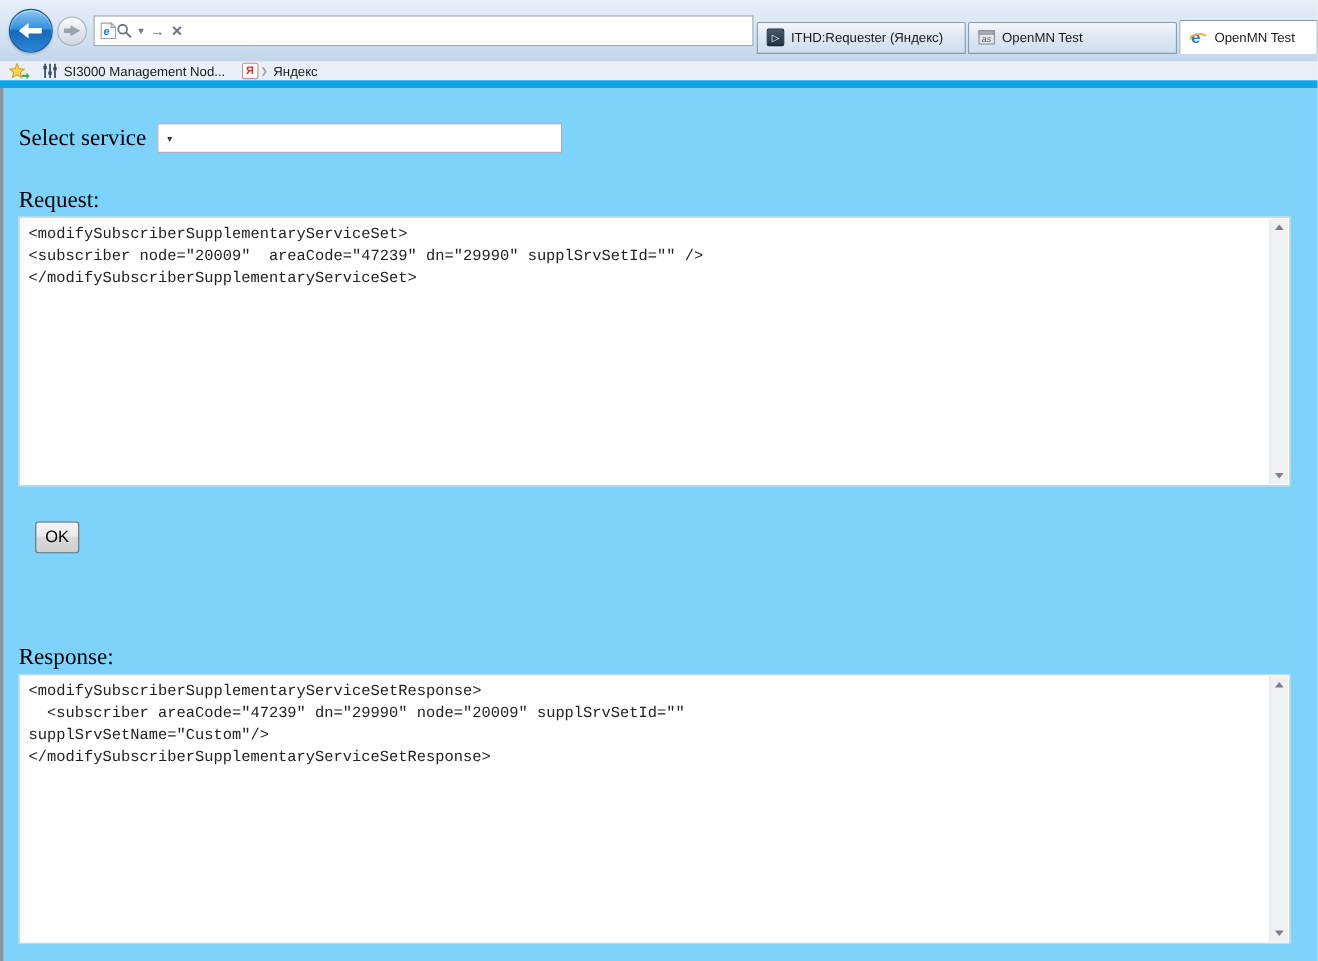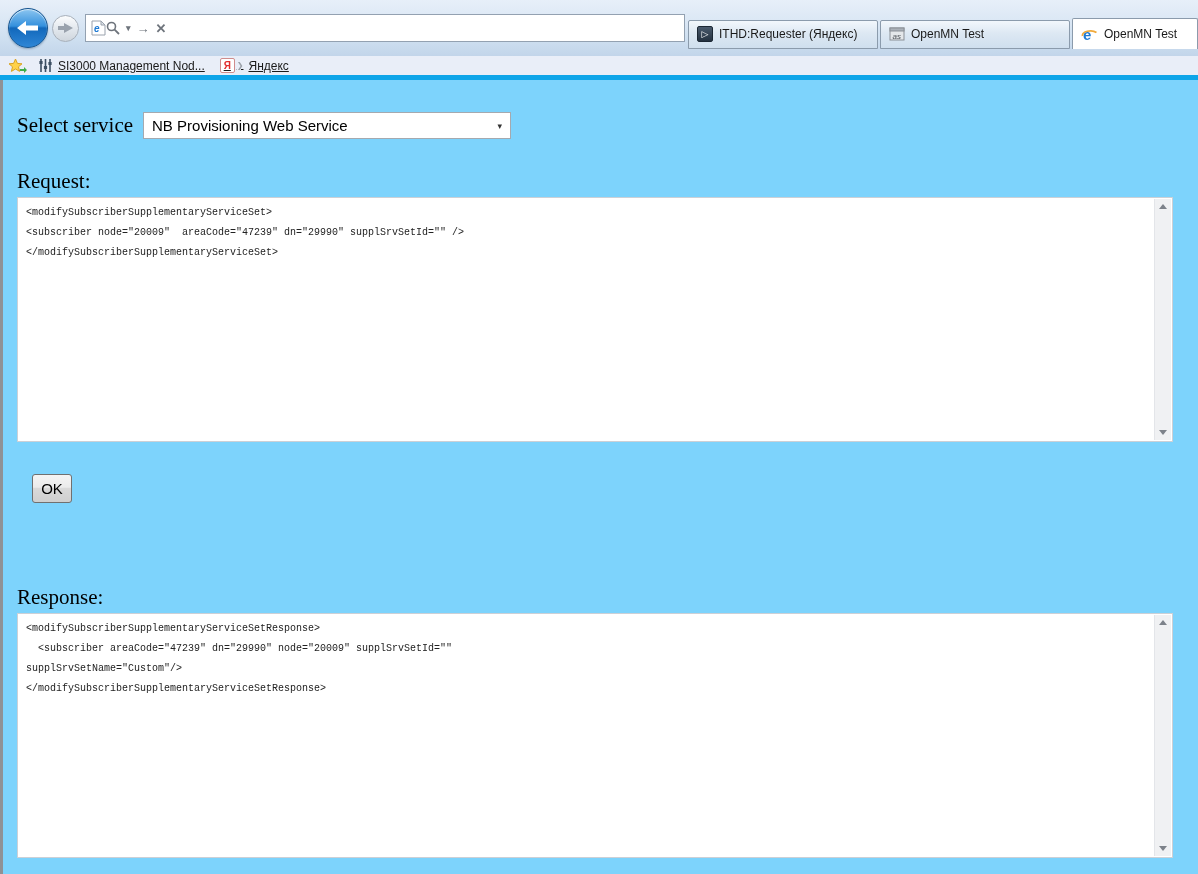--- a/index.html
+++ b/index.html
@@ -50,22 +50,21 @@
   .tab-icon { flex:none; }
   .icon-requester {
     width:16px; height:16px; border-radius:2px;
     background:linear-gradient(180deg,#49596c 0%,#243140 100%); border:1px solid #1b2734;
     color:#fff; font-size:9px; line-height:14px; text-align:center;
   }
 
   .fav-bar {
     height:24px; background:#e9eef8; display:flex; align-items:center;
     padding-left:8px; gap:7px; font-size:12px; color:#1a1a1a;
-    border-bottom:5px solid #0ea5e9;
-    text-decoration:underline;
+    border-bottom:7px solid #0ea5e9;
   }
   .fav-item { display:flex; align-items:center; gap:5px; cursor:pointer; padding:2px 4px; }
   .yandex-box {
     width:15px; height:15px; border:1px solid #d08c8c; border-radius:2px; background:#fff;
     color:#e22d2d; font-weight:bold; font-size:10px; line-height:13px; text-align:center;
   }
   .chev { font-size:8px; color:#9aa0a8; margin-left:-3px; }
 
   
   .page {
@@ -87,21 +86,21 @@
   .response-label { margin-top:82px; }
 
   .xml-box {
     position:relative; width:1156px; height:245px; margin-top:3px;
     border:1px solid #ccd0d6; background:#fff;
   }
   .xml-text {
     position:absolute; inset:1px 19px 1px 1px; overflow:hidden;
     padding:4px 6px 4px 7px; white-space:pre-wrap; word-break:break-word;
     font-family:"Liberation Mono","DejaVu Sans Mono", monospace;
-    font-size:10px; line-height:20px; color:#222;
+    font-size:14px; line-height:20px; color:#222;
   }
   .scrollbar {
     position:absolute; top:1px; right:1px; bottom:1px; width:17px;
     background:#f0f1f3; border-left:1px solid #e3e5e9;
     display:flex; flex-direction:column; justify-content:space-between; align-items:center;
     padding:5px 0;
   }
   .tri-up { width:0; height:0; border-left:4px solid transparent; border-right:4px solid transparent;
             border-bottom:5px solid #7d828a; cursor:pointer; }
   .tri-down { width:0; height:0; border-left:4px solid transparent; border-right:4px solid transparent;
@@ -194,21 +193,20 @@
     <span class="chev">❯</span>
     <span>Яндекс</span>
   </div>
 </div>
 
 <div class="page">
 
   <div class="service-row">
     <span class="serif-label">Select service</span>
     <div class="service-select">
-      <span class="sel-text">NB Provisioning Web Service</span>
       <span class="sel-arrow">▾</span>
     </div>
   </div>
 
   <div class="serif-label request-label">Request:</div>
 
   <div class="xml-box" role="textbox">
     <div class="xml-text">&lt;modifySubscriberSupplementaryServiceSet&gt;
 &lt;subscriber node="20009"  areaCode="47239" dn="29990" supplSrvSetId="" /&gt;
 &lt;/modifySubscriberSupplementaryServiceSet&gt;</div>

